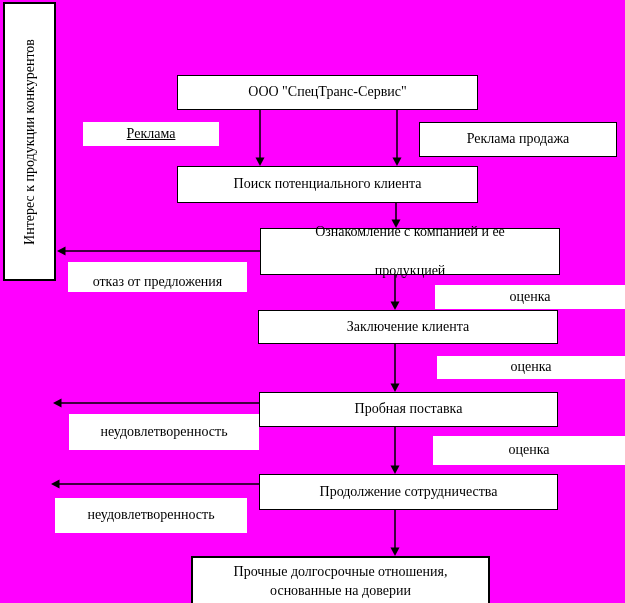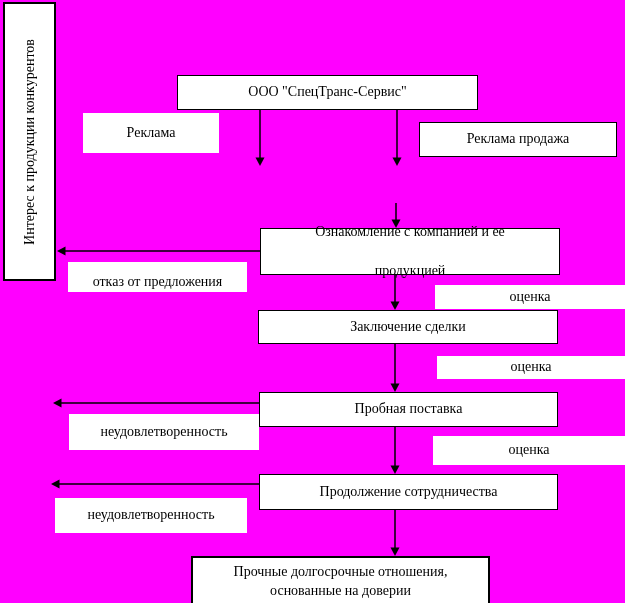--- a/index.html
+++ b/index.html
@@ -47,44 +47,47 @@
 <div class="canvas">
 
   <div class="box side-box thick" style="left:3px;top:2px;width:53px;height:279px;">
     <span class="rot">Интерес к продукции конкурентов</span>
   </div>
 
   <div class="box bordered" style="left:177px;top:75px;width:301px;height:35px;">
     <span>ООО "СпецТранс-Сервис"</span>
   </div>
 
-  <div class="box" style="left:83px;top:113px;width:136px;height:40px;">
+  <div class="box" style="left:83px;top:122px;width:136px;height:24px;text-decoration:underline;">
     <span>Реклама</span>
   </div>
 
   <div class="box bordered" style="left:419px;top:122px;width:198px;height:35px;">
     <span>Реклама продажа</span>
   </div>
 
+  <div class="box bordered" style="left:177px;top:166px;width:301px;height:37px;">
+    <span>Поиск потенциального клиента</span>
+  </div>
 
   <div class="box bordered" style="left:260px;top:228px;width:300px;height:47px;flex-direction:column;gap:20px;">
     <span>Ознакомление с компанией и ее</span>
     <span>продукцией</span>
   </div>
 
   <div class="box" style="left:68px;top:262px;width:179px;height:30px;align-items:flex-end;padding-top:8px;">
     <span>отказ от предложения</span>
   </div>
 
   <div class="box" style="left:435px;top:285px;width:190px;height:24px;">
     <span>оценка</span>
   </div>
 
   <div class="box bordered" style="left:258px;top:310px;width:300px;height:34px;">
-    <span>Заключение сделки</span>
+    <span>Заключение клиента</span>
   </div>
 
   <div class="box" style="left:437px;top:356px;width:188px;height:23px;">
     <span>оценка</span>
   </div>
 
   <div class="box bordered" style="left:259px;top:392px;width:299px;height:35px;">
     <span>Пробная поставка</span>
   </div>
 

